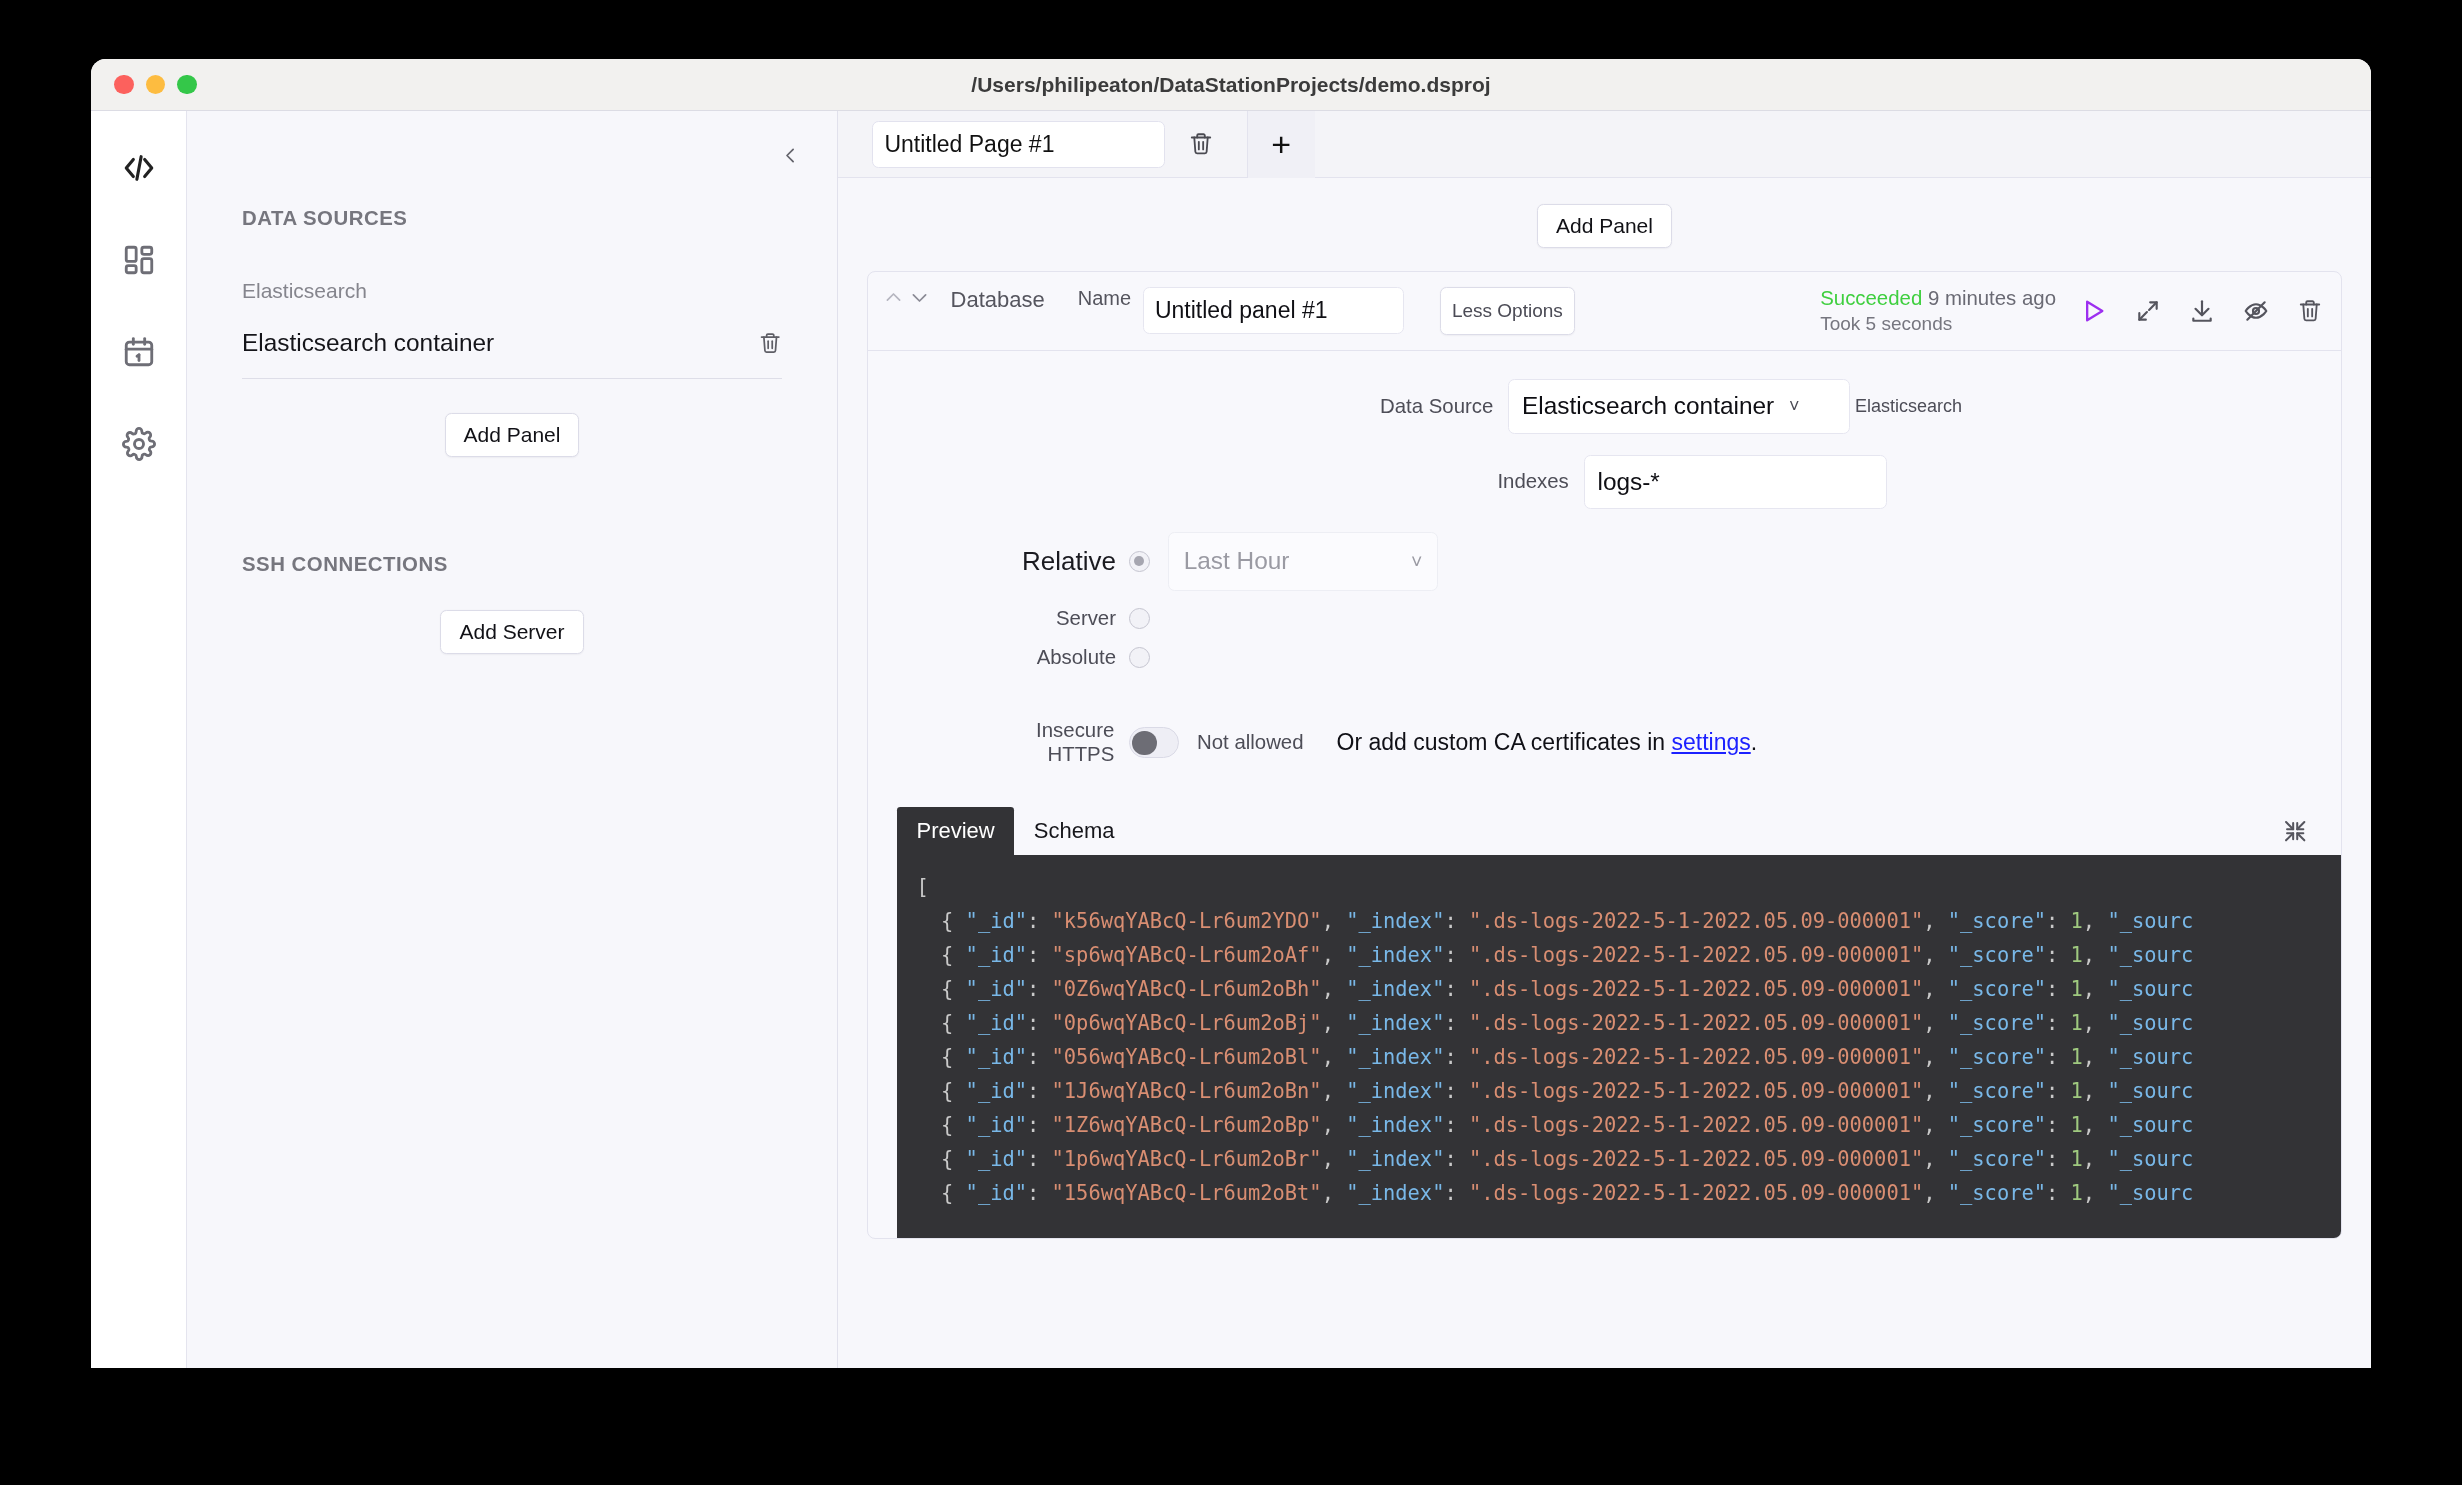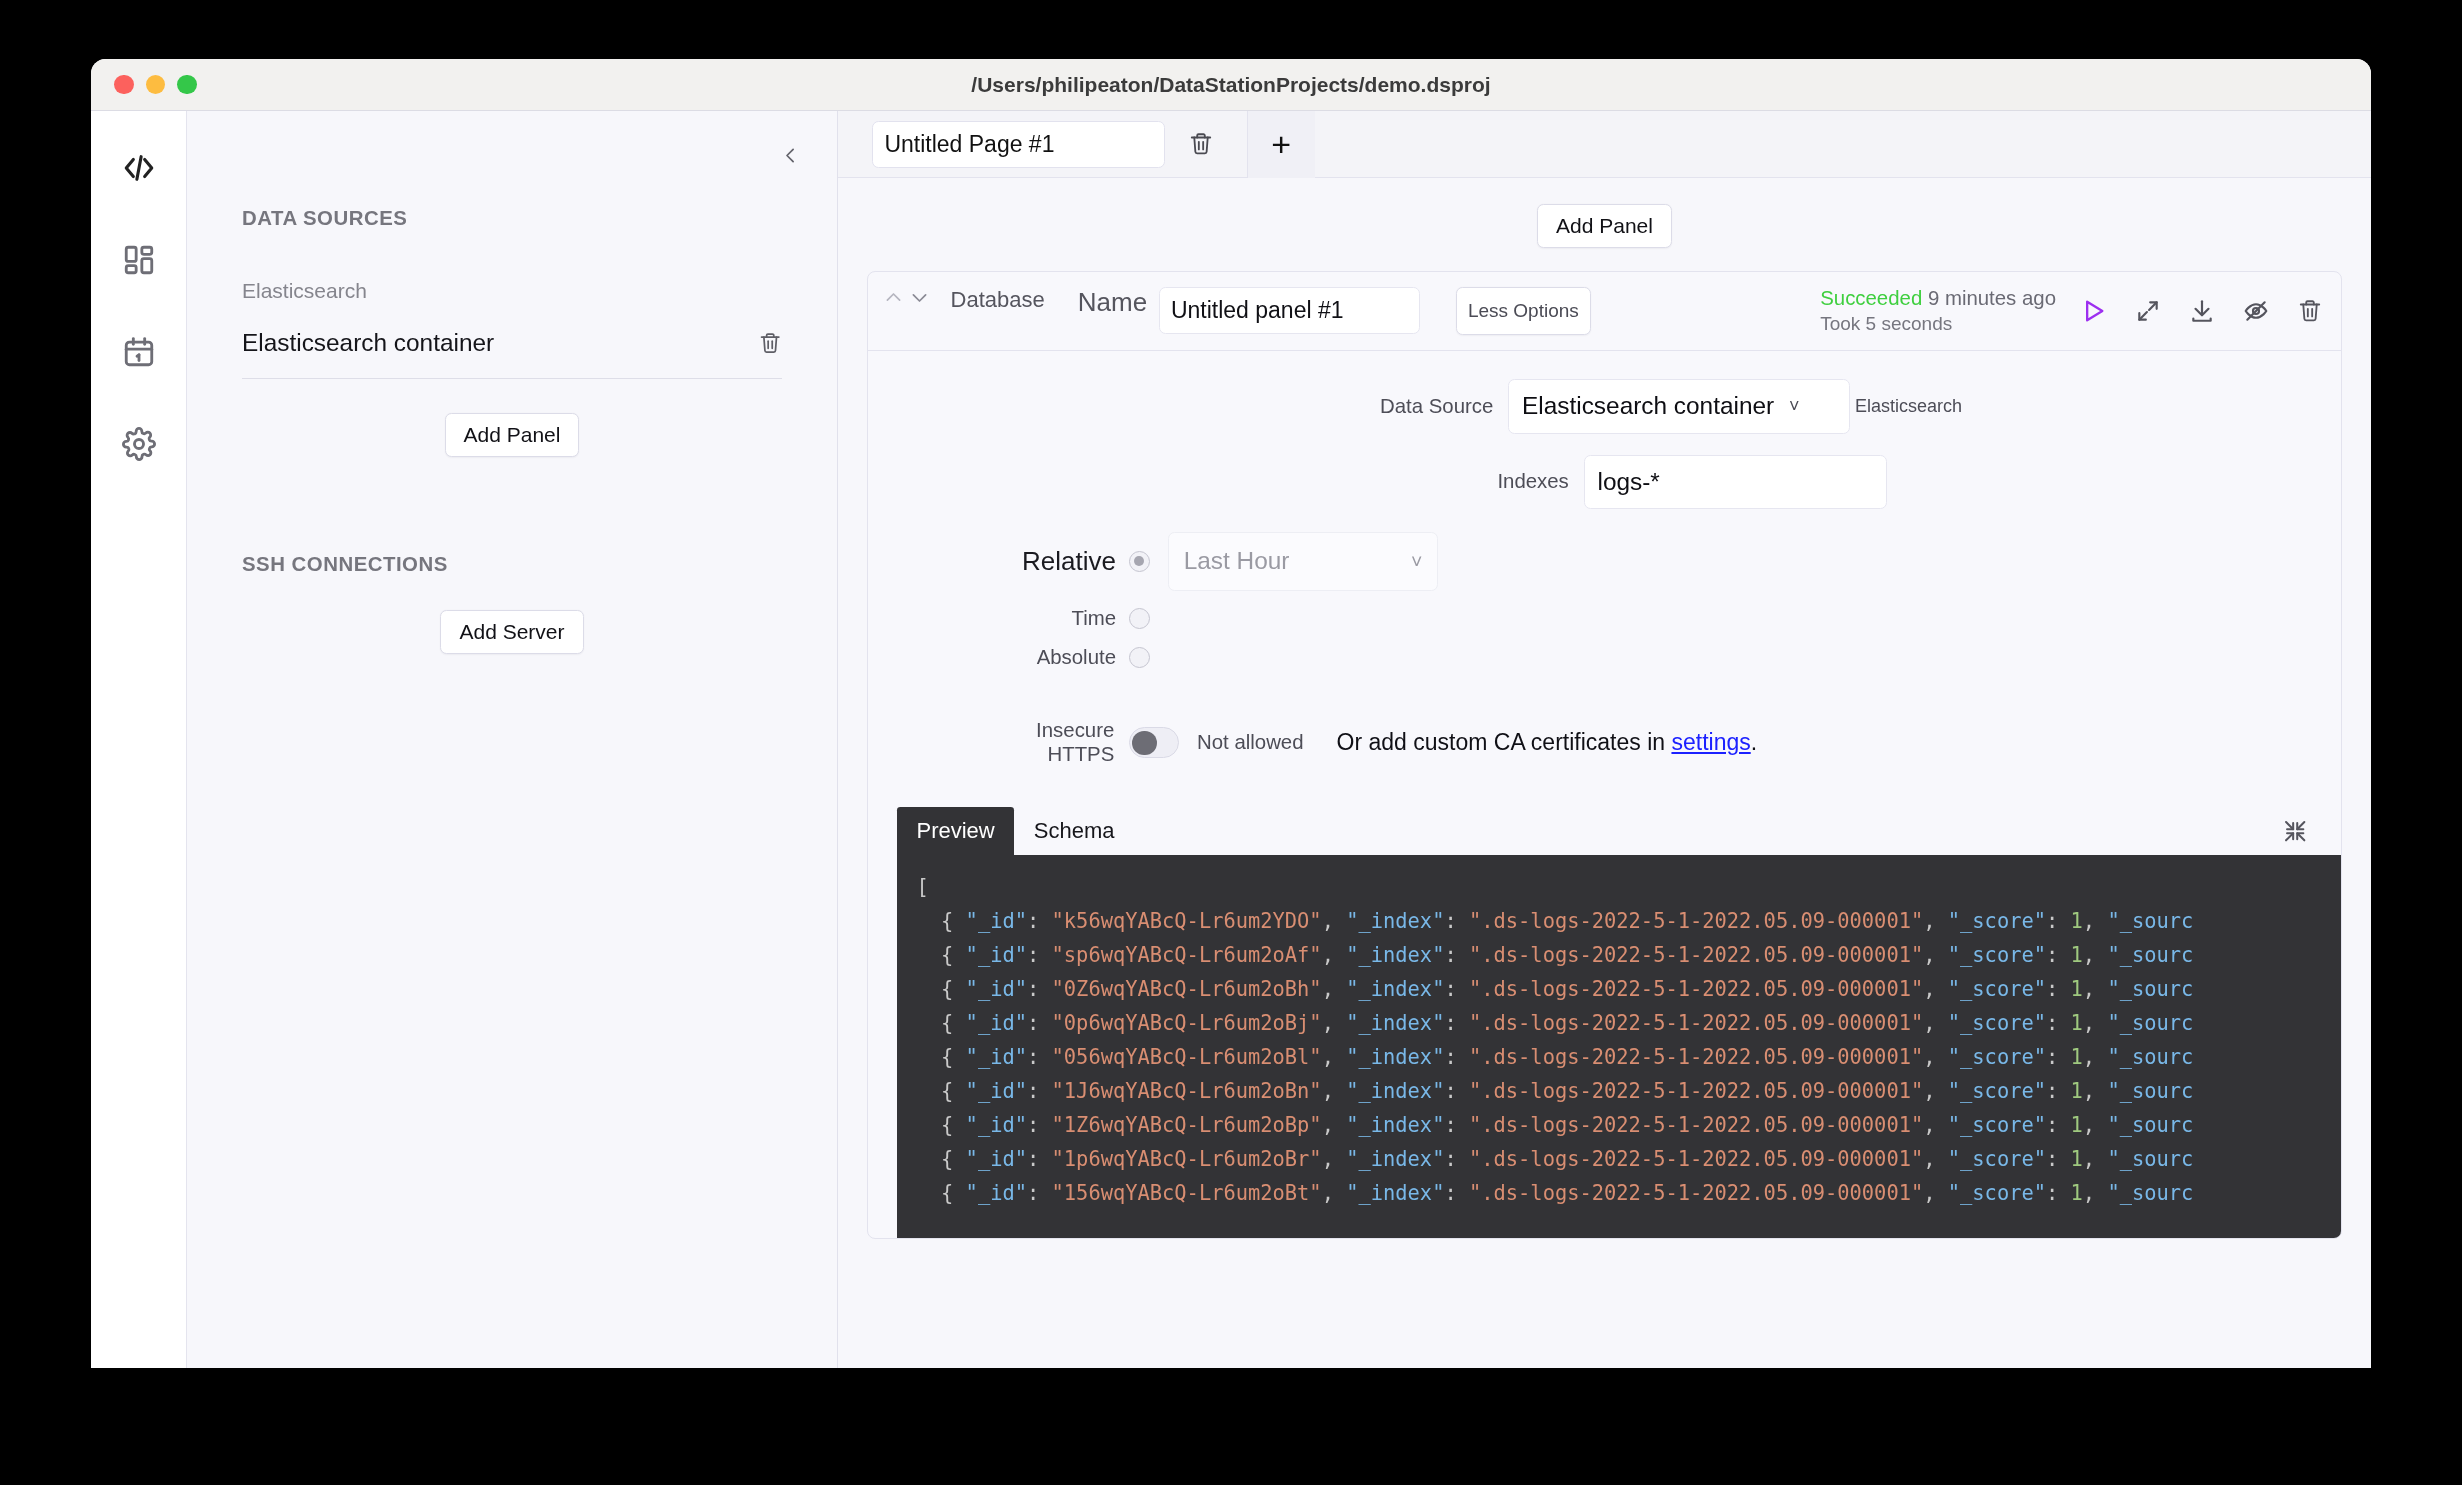--- a/index.html
+++ b/index.html
@@ -166,21 +166,21 @@
   .panel-head {
     display: flex; 
     padding: 14.7px 18px 14.7px 14.7px;
     border-bottom: 0.8px solid #e3e3ee;
     gap: 0;
   }
   .move-arrows { display: flex; gap: 4.9px; color: #b6b6c0; }
   .move-arrows svg { width: 21px; height: 21px; }
   .move-arrows .dn { color: #8b8b96; }
   .panel-kind { font-size: 22px; color: #55555e; margin-left: 21px; }
-  .name-label { font-size: 26px; color: #55555e; margin-left: 33px; }
+  .name-label { font-size: 20px; color: #55555e; margin-left: 33px; }
   #panel-name {
     margin-left: 11.4px;
     width: 261px; height: 47px;
     background: #ffffff; border: 0.8px solid #e6e6f0; border-radius: 6.5px;
     font-size: 23px; color: #101015; padding: 0 11.4px;
     font-family: "Liberation Sans", sans-serif;
   }
   .less-options { margin-left: 36px; font-size: 19px; color: #4b4b55; padding: 6.5px 11.4px; }
   .head-spacer { flex: 1 1 auto; }
   .status-block { text-align: left; margin-right: 23px; }
@@ -481,21 +481,21 @@
             <div class="radio-row" style="margin-top:23px;">
               <div class="radio-label big">Relative</div>
               <span class="radio on"></span>
               <div class="relsel">
                 <span>Last Hour</span>
                 <span style="font-size:19.5px;">˅</span>
               </div>
             </div>
 
             <div class="radio-row">
-              <div class="radio-label sm">Time</div>
+              <div class="radio-label sm">Server</div>
               <span class="radio"></span>
             </div>
 
             <div class="radio-row">
               <div class="radio-label sm">Absolute</div>
               <span class="radio"></span>
             </div>
 
             <div class="https-row">
               <div class="https-label">

